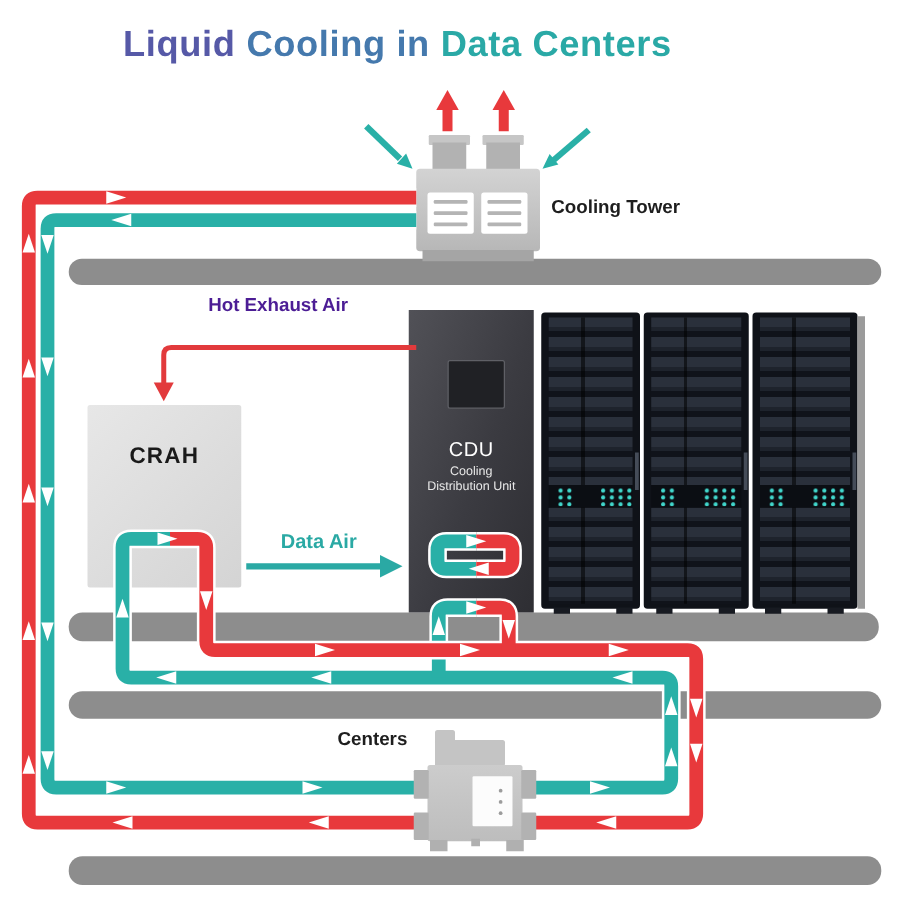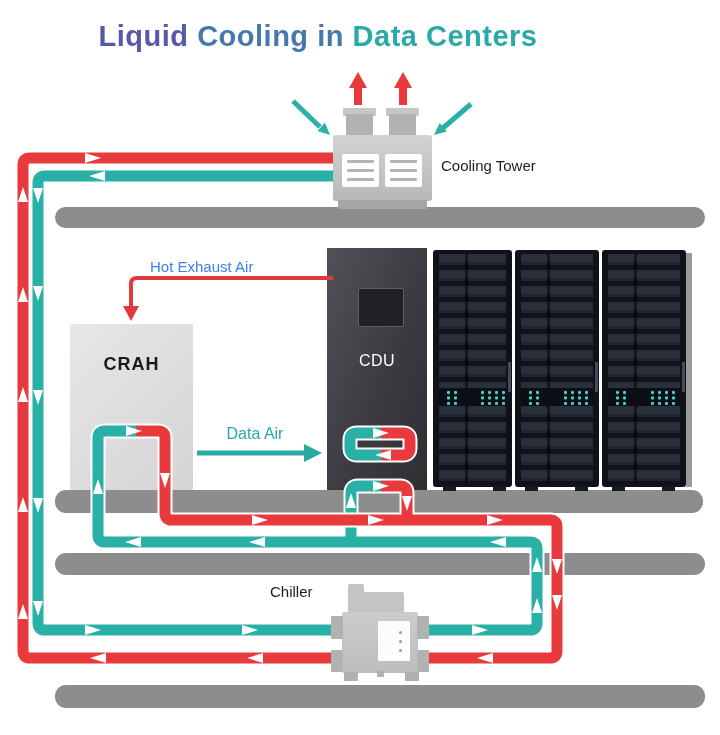--- a/index.html
+++ b/index.html
@@ -24,21 +24,21 @@
   .ct-cap{position:absolute;top:108px;width:33px;height:8px;background:#c6c6c6;border-radius:1px;}
   .ct-stack{position:absolute;top:114px;width:27px;height:22px;background:#b2b2b2;}
   .ct-body{position:absolute;left:333px;top:135px;width:99px;height:66px;
            background:linear-gradient(180deg,#d3d3d3,#b7b7b7);border-radius:3px;}
   .ct-vent{position:absolute;top:154px;width:37px;height:33px;background:#fff;border-radius:2px;
            padding:0;box-sizing:border-box;}
   .ct-vent i{display:block;margin:6px 5px 0 5px;height:3px;background:#b4b4b4;border-radius:1px;}
   .ct-base{position:absolute;left:338px;top:200px;width:89px;height:9px;background:#a5a5a5;}
 
   
-  .crah{position:absolute;left:70px;top:324px;width:123px;height:166px;border-radius:2px;
+  .crah{position:absolute;left:70px;top:324px;width:123px;height:146px;border-radius:2px;
         background:linear-gradient(135deg,#e7e7e7,#d4d4d4);text-align:center;box-sizing:border-box;padding-top:30px;}
   .crah .abbr{font-size:18px;font-weight:bold;color:#1a1a1a;letter-spacing:1px;}
   .crah .sub{font-size:10.5px;color:#3c3c3c;line-height:12.5px;margin-top:3px;}
 
   
   .cdu{position:absolute;left:327px;top:248px;width:100px;height:242px;
        background:linear-gradient(110deg,#515157 0%,#3b3b41 55%,#2e2e33 100%);
        text-align:center;box-sizing:border-box;padding-top:104px;}
   .cdu .screen{position:absolute;left:31px;top:40px;width:44px;height:37px;background:#202125;
                border:1px solid #5f6066;border-radius:2px;}
@@ -76,23 +76,23 @@
   .ch-handle-t{position:absolute;left:348px;top:592px;width:56px;height:21px;border-radius:2px;}
   .ch-body{position:absolute;left:342px;top:612px;width:76px;height:61px;border-radius:2px;
            background:linear-gradient(180deg,#cccccc,#bdbdbd);}
   .ch-flange{position:absolute;width:12px;background:#b2b2b2;border-radius:1px;}
   .ch-panel{position:absolute;left:378px;top:621px;width:32px;height:40px;background:#fcfcfc;border-radius:1px;}
   .ch-panel i{position:absolute;left:21px;width:3px;height:3px;border-radius:50%;background:#9c9c9c;}
   .ch-foot{position:absolute;top:672px;width:14px;height:9px;background:#b0b0b0;}
   .ch-nub{position:absolute;left:377px;top:671px;width:7px;height:6px;background:#b0b0b0;}
 
   
-  .lbl{position:absolute;font-weight:normal;color:#1e1e1e;}
+  .lbl{position:absolute;font-weight:bold;color:#1e1e1e;}
   .lbl.tower{left:441px;top:157px;font-size:15px;}
-  .lbl.hot{left:150px;top:258px;width:145px;font-size:15px;color:#3b82f6;}
+  .lbl.hot{left:150px;top:236px;width:145px;text-align:center;font-size:15px;color:#4c1d95;}
   .lbl.cold{left:205px;top:425px;width:100px;text-align:center;font-size:16px;color:#2aa9a4;}
   .lbl.chiller{left:270px;top:583px;font-size:15px;}
 </style>
 </head>
 <body>
 
 <div class="stage">
 
   <h1 class="title" style="margin:0;"><span class="t1">Liquid</span><span class="t2">Cooling in</span><span class="t3">Data Centers</span></h1>
 
@@ -120,20 +120,24 @@
     <div class="ct-base"></div>
   </div>
 
   <div class="crah">
     <div class="abbr">CRAH</div>
   </div>
 
   <div class="cdu">
     <div class="screen"></div>
     <div class="abbr">CDU</div>
+    <div class="sub">
+      <div>Cooling</div>
+      <div>Distribution Unit</div>
+    </div>
   </div>
 
   <div class="racks">
     <div class="rack" style="left:0;width:79px;">
       <div class="rows top"></div>
       <div class="ledrow">
           <span class="leds a"></span>
           <span class="leds b"></span>
         </div>
       <div class="rows bot"></div>
@@ -272,15 +276,15 @@
         <i style="top:28px;"></i>
     </div>
     <div class="ch-foot" style="left:344px;"></div>
     <div class="ch-foot" style="left:405px;"></div>
     <div class="ch-nub"></div>
   </div>
 
   <div class="lbl tower">Cooling Tower</div>
   <div class="lbl hot">Hot Exhaust Air</div>
   <div class="lbl cold">Data Air</div>
-  <div class="lbl chiller">Chiller</div>
+  <div class="lbl chiller">Centers</div>
 
 </div>
 
 </body></html>

